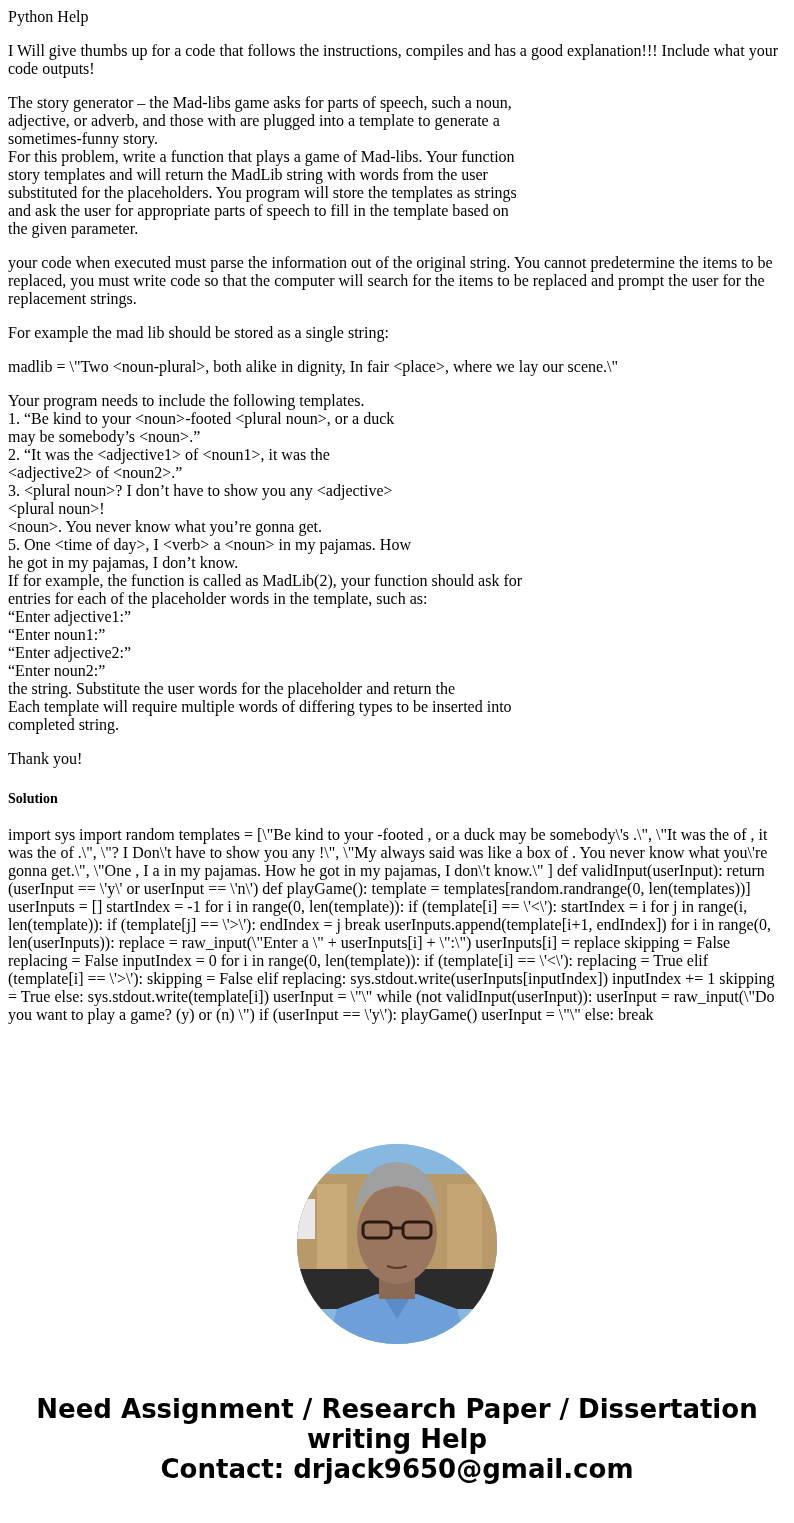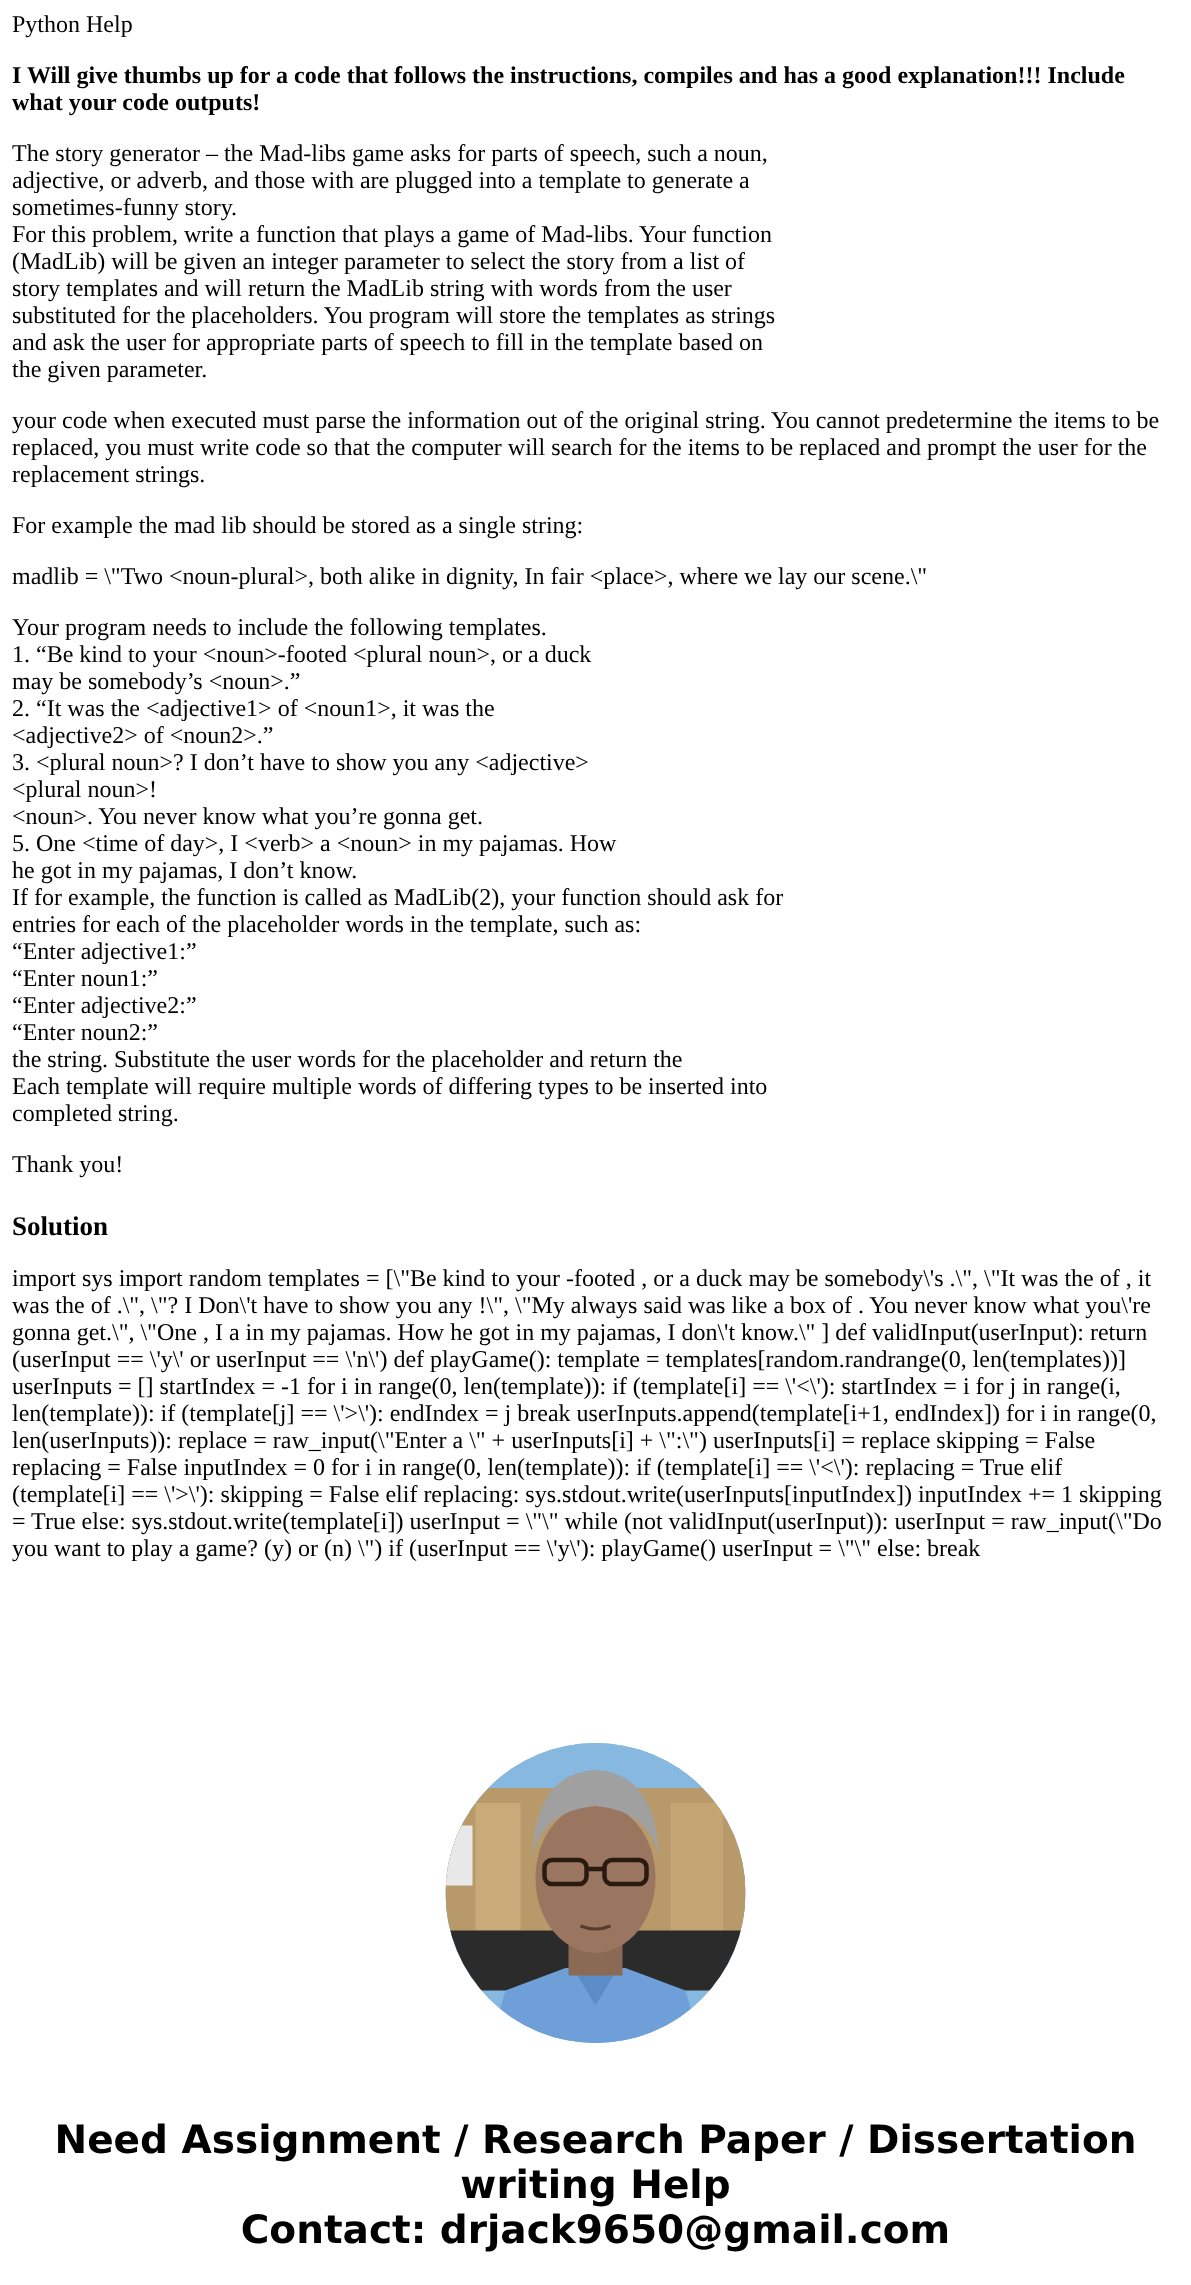--- a/index.html
+++ b/index.html
@@ -7,25 +7,25 @@
     width: 794px;
     font-family: "Liberation Serif", serif;
     font-size: 16px;
     line-height: 18px;
     color: #000;
   }
   .page { padding: 8px 8px 0 8px; }
   .line { display: block; white-space: nowrap; }
   p { margin: 0; }
   .title { margin-bottom: 16px; }
-  .bold { font-weight: bold; }
+  .bold { font-weight: normal; }
   .block { margin-bottom: 16px; }
   .narrow { width: 530px; }
   h3.solution {
-    font-size: 18px;
+    font-size: 14px;
     font-weight: bold;
     margin: 0 0 16px 0;
     line-height: 22px;
     padding-top: 4px;
   }
   .code-para { margin-top: 10px; }
   .avatar-wrap {
     display: flex; justify-content: center;
     margin-top: 120px;
   }
@@ -52,21 +52,20 @@
 
   <p class="title">Python Help</p>
 
   <p class="bold block">I Will give thumbs up for a code that follows the instructions, compiles and has a good explanation!!! Include what your code outputs!</p>
 
   <div class="block narrow">
     <span class="line">The story generator – the Mad-libs game asks for parts of speech, such a noun,</span>
     <span class="line">adjective, or adverb, and those with are plugged into a template to generate a</span>
     <span class="line">sometimes-funny story.</span>
     <span class="line">For this problem, write a function that plays a game of Mad-libs. Your function</span>
-    <span class="line">(MadLib) will be given an integer parameter to select the story from a list of</span>
     <span class="line">story templates and will return the MadLib string with words from the user</span>
     <span class="line">substituted for the placeholders. You program will store the templates as strings</span>
     <span class="line">and ask the user for appropriate parts of speech to fill in the template based on</span>
     <span class="line">the given parameter.</span>
   </div>
 
   <p class="block">your code when executed must parse the information out of the original string. You cannot predetermine the items to be replaced, you must write code so that the computer will search for the items to be replaced and prompt the user for the replacement strings.</p>
 
   <p class="block">For example the mad lib should be stored as a single string:</p>
 

